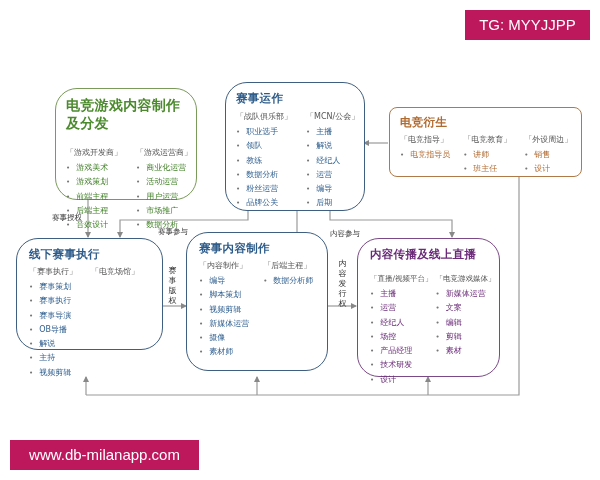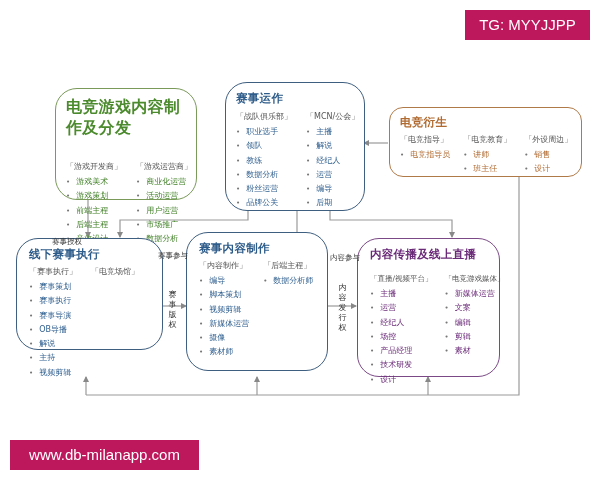--- a/index.html
+++ b/index.html
@@ -39,21 +39,21 @@
 
     .brown { border-color: #b07a48; }
     .brown .box-title { color: #b06a30; }
     .brown li { color: #b06a30; }
 
     .purple { border-color: #7b4a86; }
     .purple .box-title { color: #6a2a78; }
     .purple li { color: #6a2a78; }
 
     .edge-label {
-      position: absolute; font-size: 7.5px; color: #333; white-space: nowrap; margin-top: 24px;
+      position: absolute; font-size: 7.5px; color: #333; white-space: nowrap;
     }
     .edge-label.vert { width: 9px; white-space: normal; line-height: 10px; text-align: center; font-size: 8px; }
 
     svg.connectors { position: absolute; left: 0; top: 0; }
   </style>
 </head>
 <body>
 
 <svg class="connectors" width="600" height="480" viewBox="0 0 600 480">
   <defs>
@@ -81,21 +81,21 @@
     <path d="M86,395 L86,377" marker-end="url(#arr)"></path>
     <path d="M257,395 L257,377" marker-end="url(#arr)"></path>
     <path d="M428,395 L428,377" marker-end="url(#arr)"></path>
   </g>
 </svg>
 
 <div class="watermark" id="wm-top">TG: MYYJJPP</div>
 <div class="watermark" id="wm-bottom">www.db-milanapp.com</div>
 
 <div class="box green" style="left:55px; top:88px; width:142px; height:112px; padding:8px 8px 4px 10px;">
-  <div class="box-title" style="font-size:16px; margin-bottom:22px;">电竞游戏内容制作及分发</div>
+  <div class="box-title" style="font-size:14px; margin-bottom:14px;">电竞游戏内容制作及分发</div>
   <div class="cols" style="gap:14px;">
     <div class="col">
       <div class="col-head">「游戏开发商」</div>
       <ul>
         <li>游戏美术</li>
         <li>游戏策划</li>
         <li>前端主程</li>
         <li>后端主程</li>
         <li>音效设计</li>
       </ul>
@@ -134,21 +134,21 @@
         <li>解说</li>
         <li>经纪人</li>
         <li>运营</li>
         <li>编导</li>
         <li>后期</li>
       </ul>
     </div>
   </div>
 </div>
 
-<div class="box brown" style="left:389px; top:107px; width:193px; height:70px; padding:7px 8px 4px 10px; border-radius:14px;">
+<div class="box brown" style="left:389px; top:107px; width:193px; height:70px; padding:7px 8px 4px 10px; border-radius:8px;">
   <div class="box-title" style="margin-bottom:4px;">电竞衍生</div>
   <div class="cols" style="gap:13px;">
     <div class="col">
       <div class="col-head">「电竞指导」</div>
       <ul>
         <li>电竞指导员</li>
       </ul>
     </div>
     <div class="col">
       <div class="col-head">「电竞教育」</div>
@@ -206,21 +206,21 @@
       <div class="col-head">「后端主程」</div>
       <ul>
         <li>数据分析师</li>
       </ul>
     </div>
   </div>
 </div>
 
 <div class="box purple" style="left:357px; top:238px; width:143px; height:139px; padding:8px 6px 4px 12px;">
   <div class="box-title" style="margin-bottom:12px;">内容传播及线上直播</div>
-  <div class="cols" style="gap:12px;">
+  <div class="cols" style="gap:3px;">
     <div class="col">
       <div class="col-head" style="font-size:7.5px;">「直播/视频平台」</div>
       <ul>
         <li>主播</li>
         <li>运营</li>
         <li>经纪人</li>
         <li>场控</li>
         <li>产品经理</li>
         <li>技术研发</li>
         <li>设计</li>

